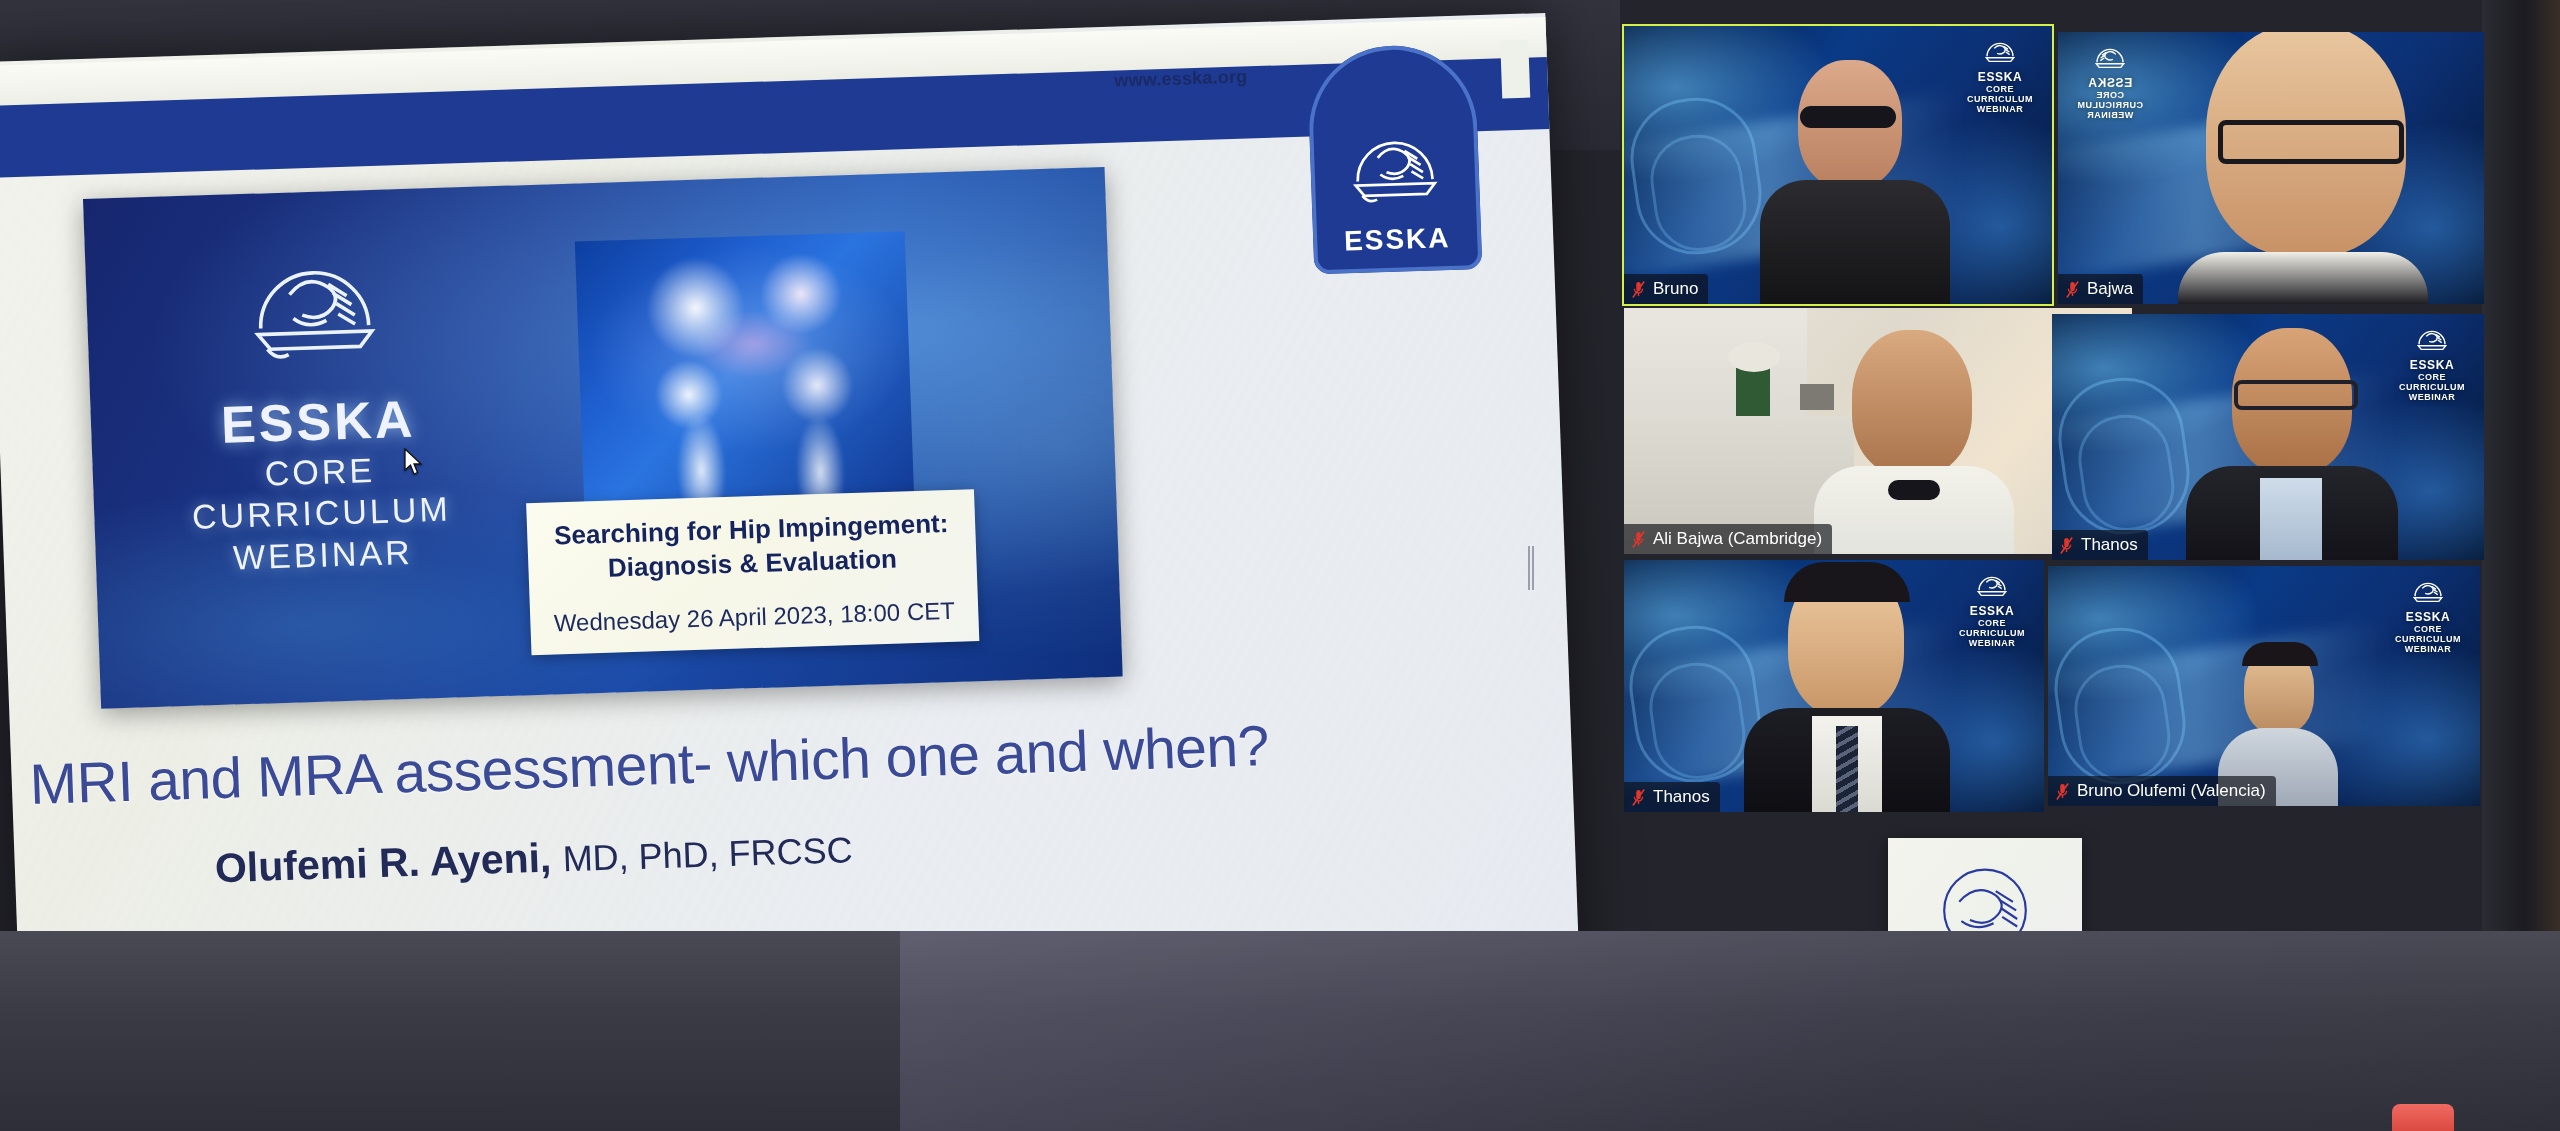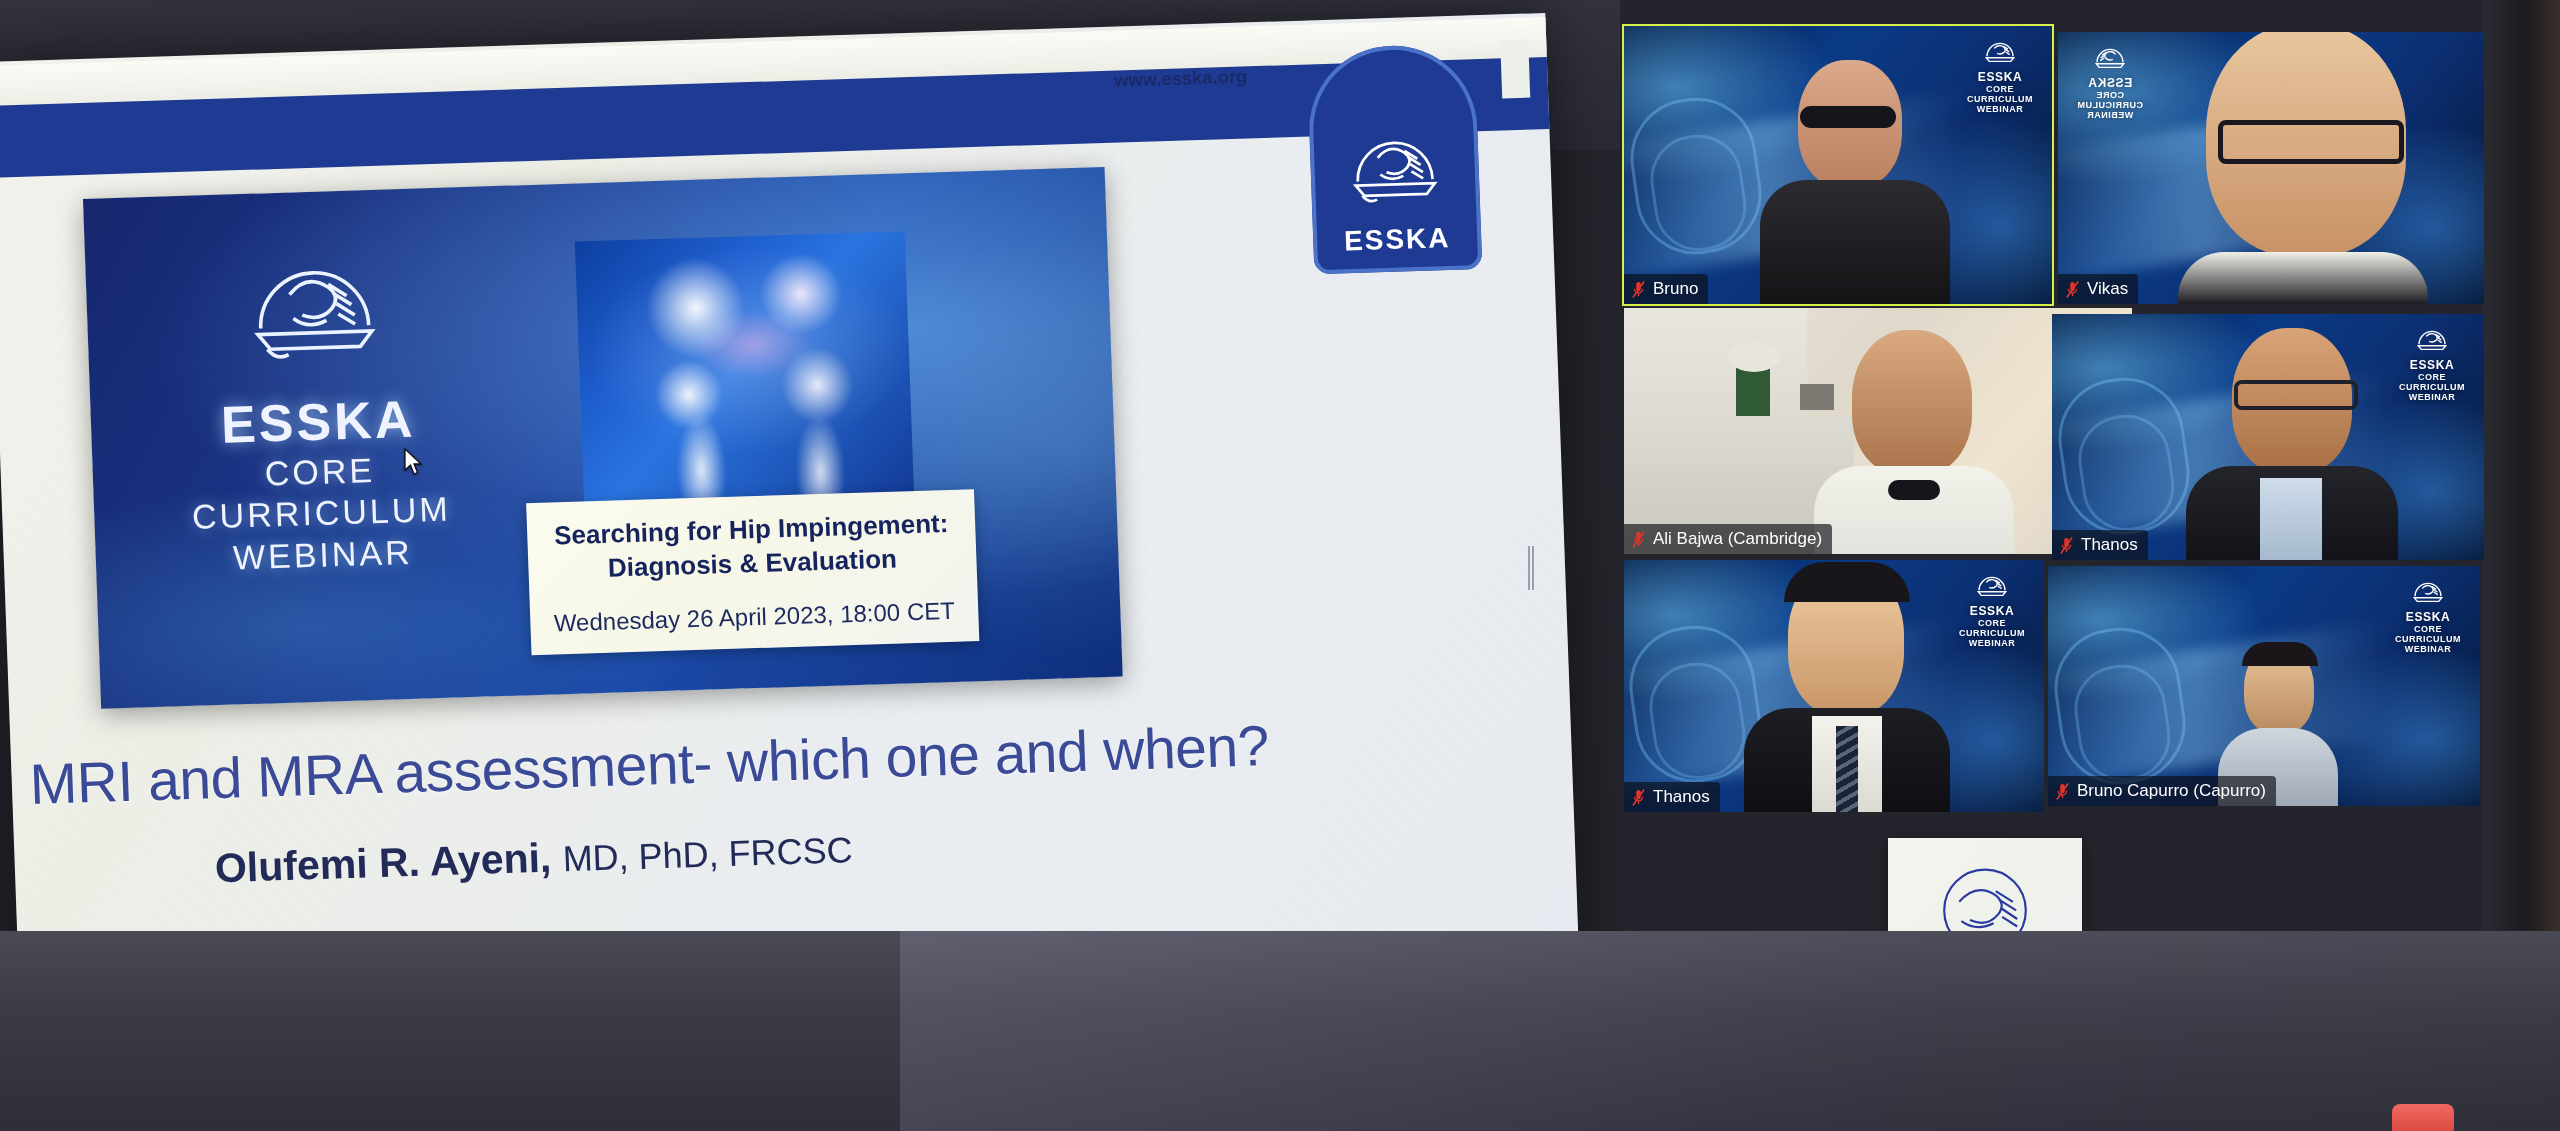--- a/index.html
+++ b/index.html
@@ -281,21 +281,21 @@
         <div class="l2">CURRICULUM</div>
         <div class="l2">WEBINAR</div>
       </div>
       <div class="namebar">
         <svg class="mic" viewBox="0 0 16 20">
           <path d="M8 2 a2.4 2.4 0 0 1 2.4 2.4 v5 a2.4 2.4 0 0 1 -4.8 0 v-5 A2.4 2.4 0 0 1 8 2z" fill="#e0362c"></path>
           <path d="M3.6 9.2 a4.4 4.4 0 0 0 8.8 0" fill="none" stroke="#e0362c" stroke-width="1.5"></path>
           <path d="M8 13.6 v3.4" stroke="#e0362c" stroke-width="1.5"></path>
           <path d="M2 18.6 L14 1.4" stroke="#e0362c" stroke-width="1.7"></path>
         </svg>
-        <span>Vikas</span>
+        <span>Bajwa</span>
       </div>
     </div>
 
     <div class="tile" style="left:0;top:282px;width:508px;height:246px;background:#4c1d95;">
       <div style="position:absolute;inset:0;background:linear-gradient(130deg,#ece7dc 0%,#dfd9cc 40%,#f0e4cf 70%,#d8d2c6 100%);"></div>
       <div style="position:absolute;left:0;top:0;width:36%;height:100%;background:linear-gradient(180deg,#e8e6df,#cfcdc6);"></div>
       <div style="position:absolute;left:112px;top:52px;width:34px;height:62px;background:#2f5a34;border-radius:4px;"></div>
       <div style="position:absolute;left:104px;top:34px;width:52px;height:30px;border-radius:50%;background:#e9e6dd;"></div>
       <div style="position:absolute;left:176px;top:76px;width:34px;height:26px;background:#7c7a72;"></div>
       <div style="position:absolute;left:0;top:108px;width:230px;height:138px;background:linear-gradient(180deg,#dedbd2,#c9c6bd);"></div>
@@ -409,21 +409,21 @@
         <div class="l2">CURRICULUM</div>
         <div class="l2">WEBINAR</div>
       </div>
       <div class="namebar">
         <svg class="mic" viewBox="0 0 16 20">
           <path d="M8 2 a2.4 2.4 0 0 1 2.4 2.4 v5 a2.4 2.4 0 0 1 -4.8 0 v-5 A2.4 2.4 0 0 1 8 2z" fill="#e0362c"></path>
           <path d="M3.6 9.2 a4.4 4.4 0 0 0 8.8 0" fill="none" stroke="#e0362c" stroke-width="1.5"></path>
           <path d="M8 13.6 v3.4" stroke="#e0362c" stroke-width="1.5"></path>
           <path d="M2 18.6 L14 1.4" stroke="#e0362c" stroke-width="1.7"></path>
         </svg>
-        <span>Bruno Capurro (Capurro)</span>
+        <span>Bruno Olufemi (Valencia)</span>
       </div>
     </div>
   </div>
 
   <div class="esska-tile">
     <svg viewBox="0 0 120 108">
       <g fill="none" stroke="#2a3aa0" stroke-width="2">
         <circle cx="60" cy="46" r="38"></circle>
         <path d="M36 38 q16 -18 34 -6 q10 8 2 18 q-10 12 -26 5"></path>
         <path d="M38 56 q14 10 30 2"></path>

